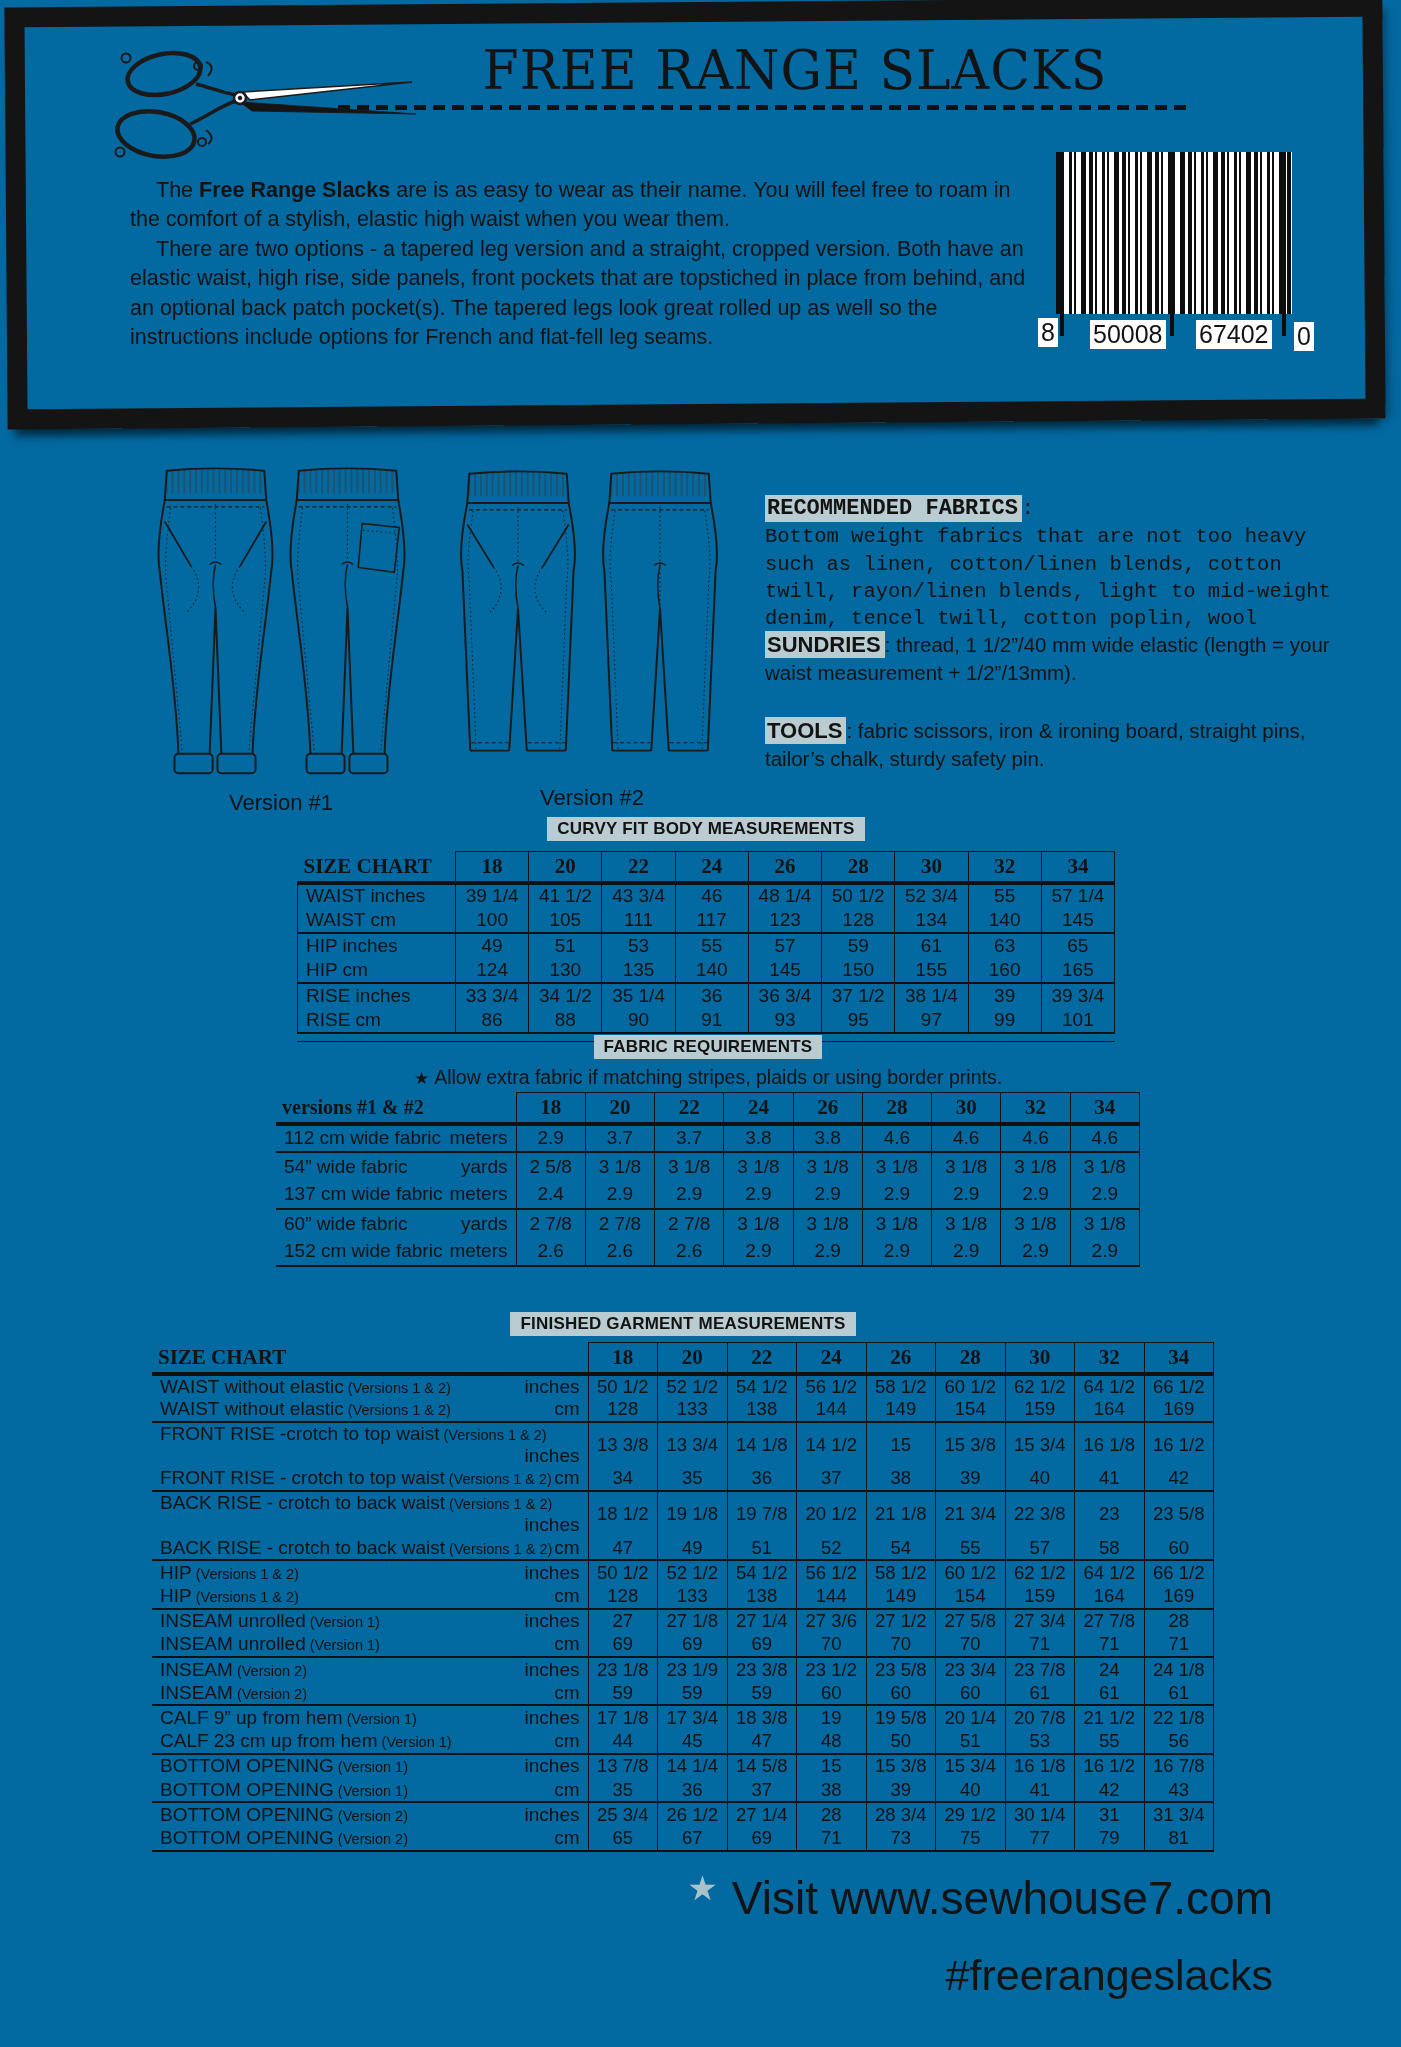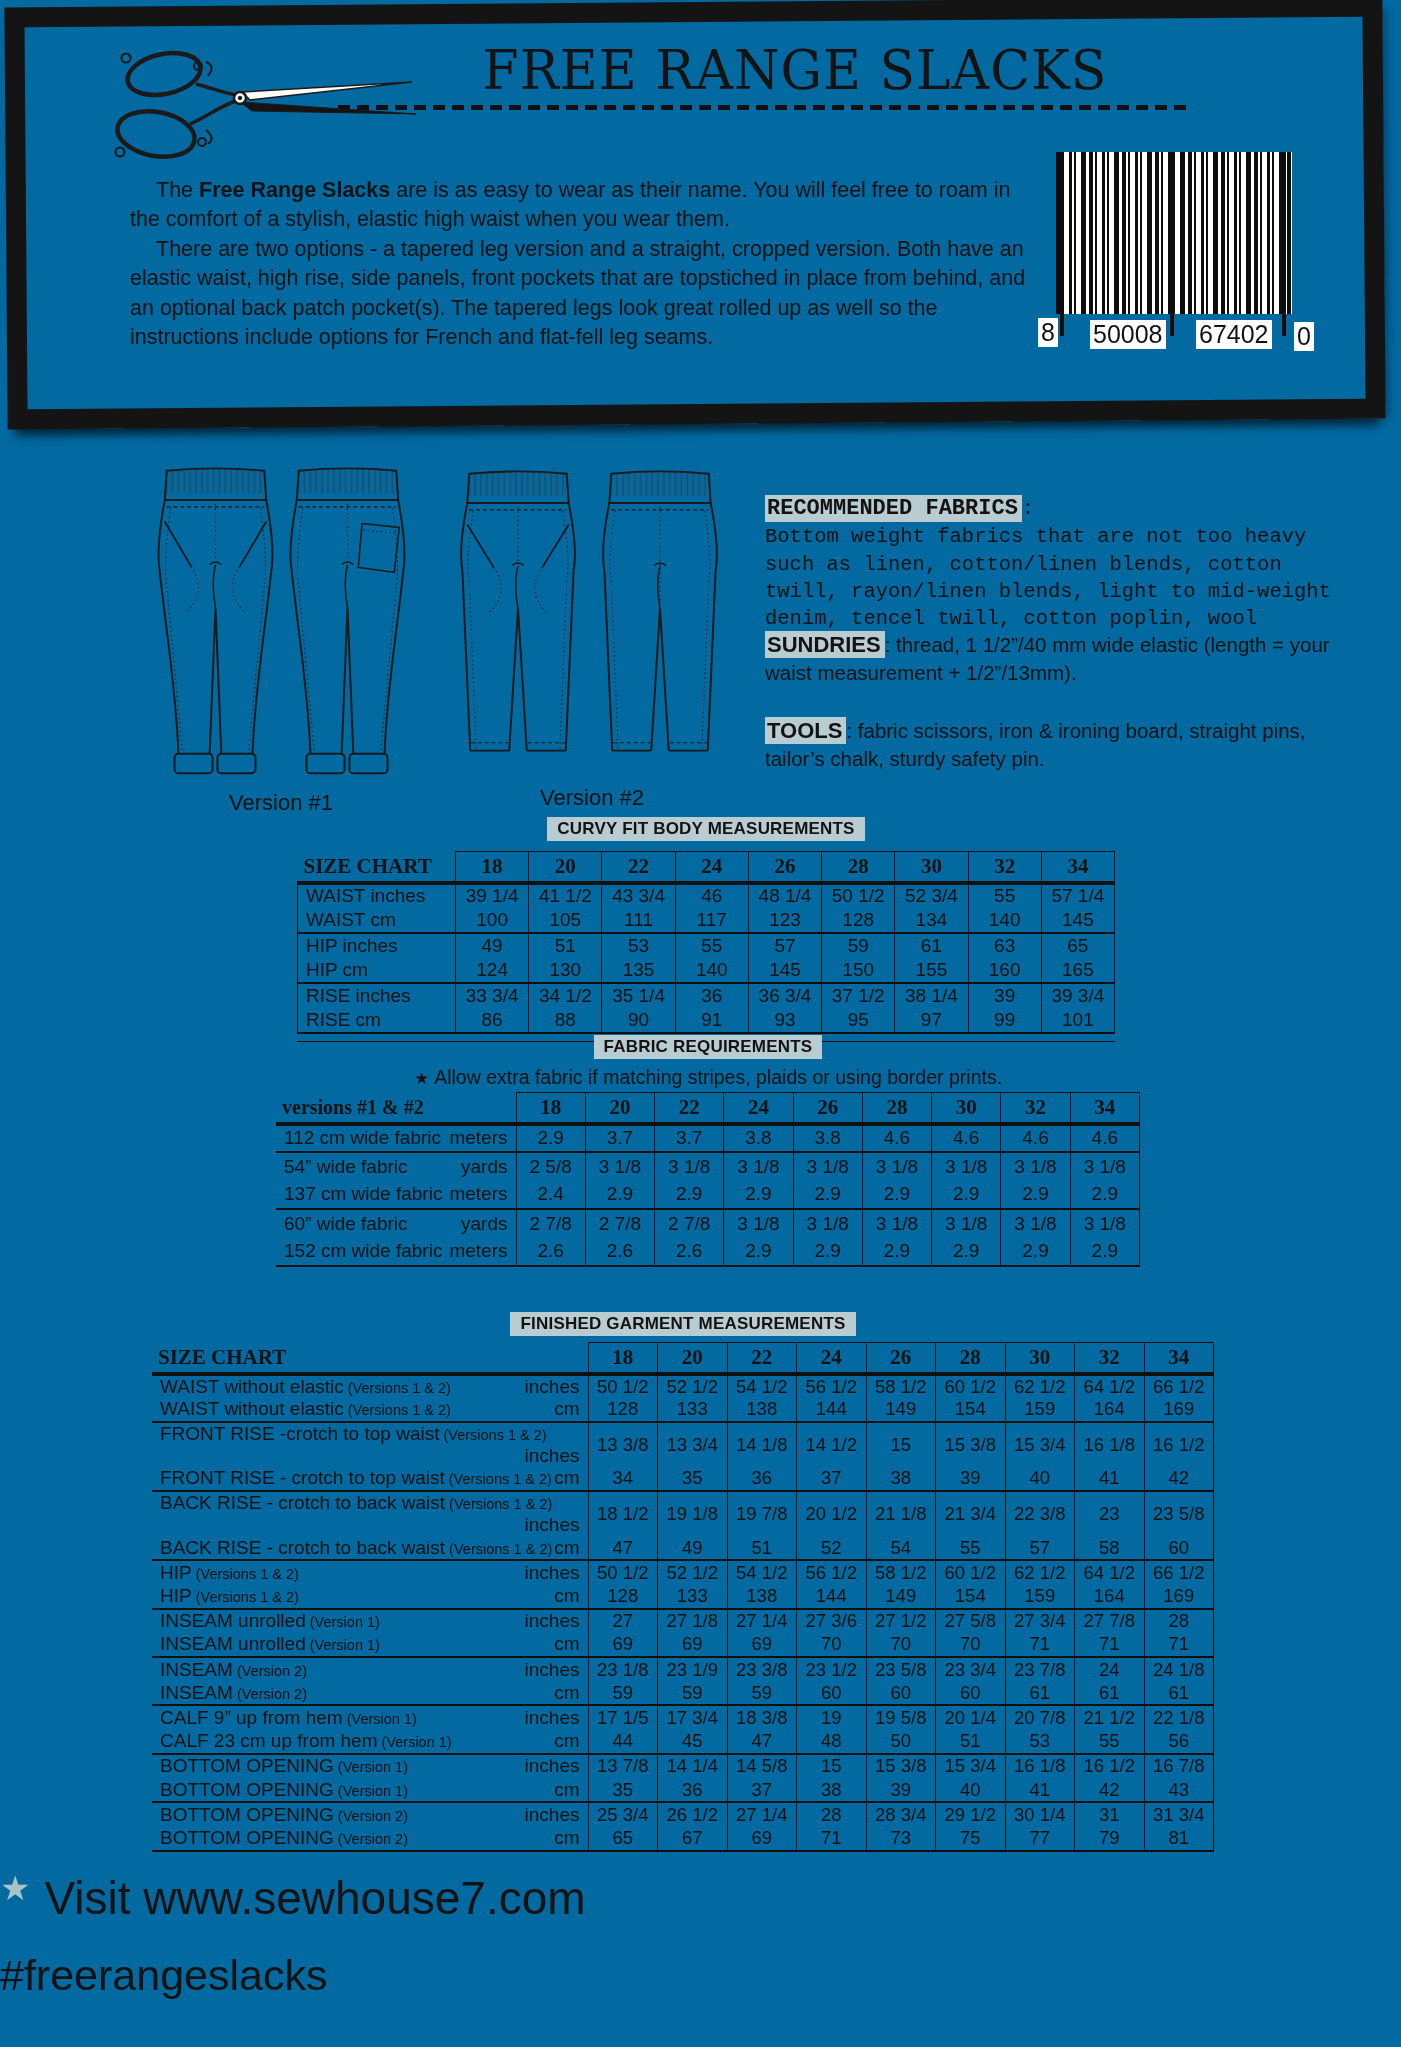--- a/index.html
+++ b/index.html
@@ -73,21 +73,21 @@
   .meas-table .paren{font-size:14.5px;}
   .curvy-pos td{height:25px;font-size:19px;}
   .curvy-pos td.rowlabel{border-left:1.6px solid #111;}
   .curvy-pos::after{content:"";position:absolute;left:0;right:0;bottom:-8px;border-top:1.6px solid #111;}
   .fabric-pos td{height:28.5px;font-size:19px;}
   .fabric-pos th.corner{font-size:20px;}
   .fin-pos td{height:24.2px;font-size:18.5px;}
   .fin-pos td.rowlabel{font-size:19px;}
 
   
-  .footer{position:absolute;left:0;top:1868px;width:1273px;text-align:left;}
+  .footer{position:absolute;left:0;top:1868px;width:1273px;text-align:right;}
   .footer-line1{font-size:46px;}
   .footer-star{color:var(--star);font-size:34px;vertical-align:14px;margin-right:14px;}
   .footer-line2{font-size:43px;margin-top:26px;}
 </style>
 </head>
 <body>
 
 <div id="page">
 
   <svg width="0" height="0" style="position:absolute" aria-hidden="true">
@@ -606,21 +606,21 @@
             <td class="val">59</td>
             <td class="val">60</td>
             <td class="val">60</td>
             <td class="val">60</td>
             <td class="val">61</td>
             <td class="val">61</td>
             <td class="val">61</td>
           </tr>
           <tr class="group-start">
             <td class="rowlabel"><span>CALF 9” up from hem</span><span class="paren"> (Version 1)</span><span class="unit">inches</span></td>
-            <td class="val">17 1/5</td>
+            <td class="val">17 1/8</td>
             <td class="val">17 3/4</td>
             <td class="val">18 3/8</td>
             <td class="val">19</td>
             <td class="val">19 5/8</td>
             <td class="val">20 1/4</td>
             <td class="val">20 7/8</td>
             <td class="val">21 1/2</td>
             <td class="val">22 1/8</td>
           </tr>
           <tr>

